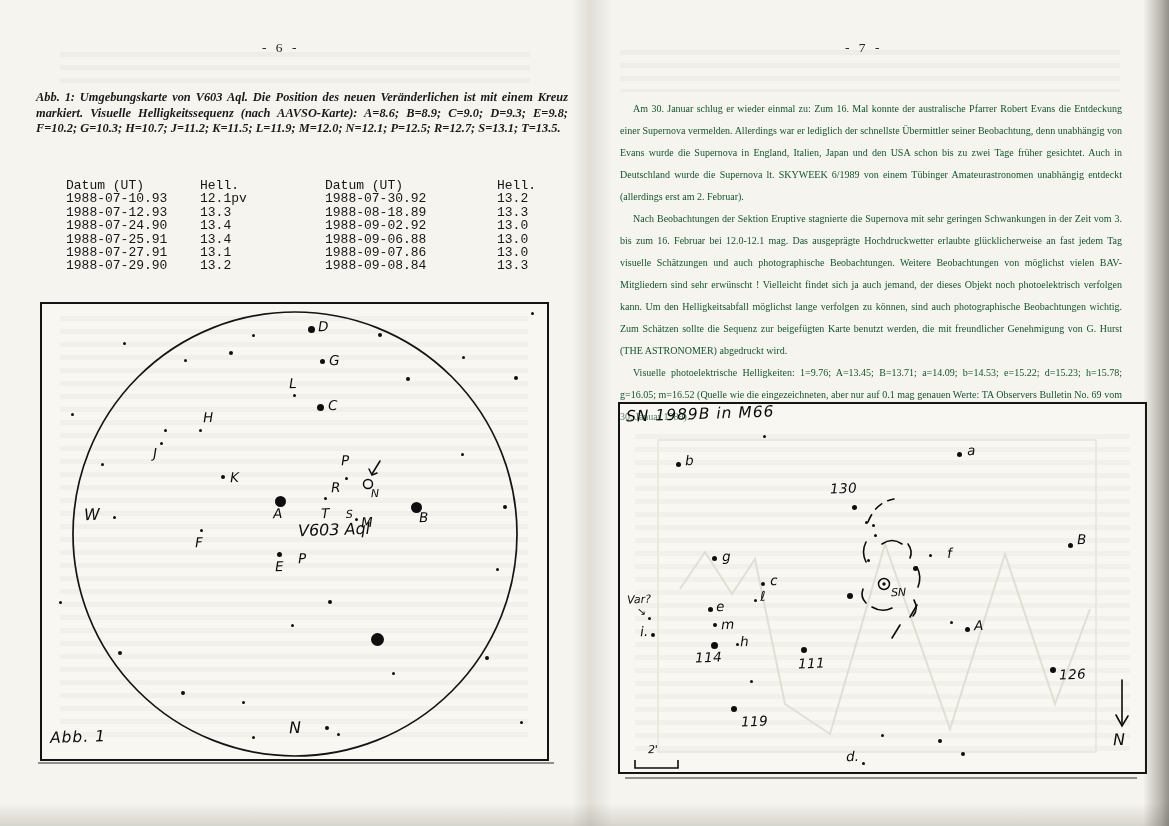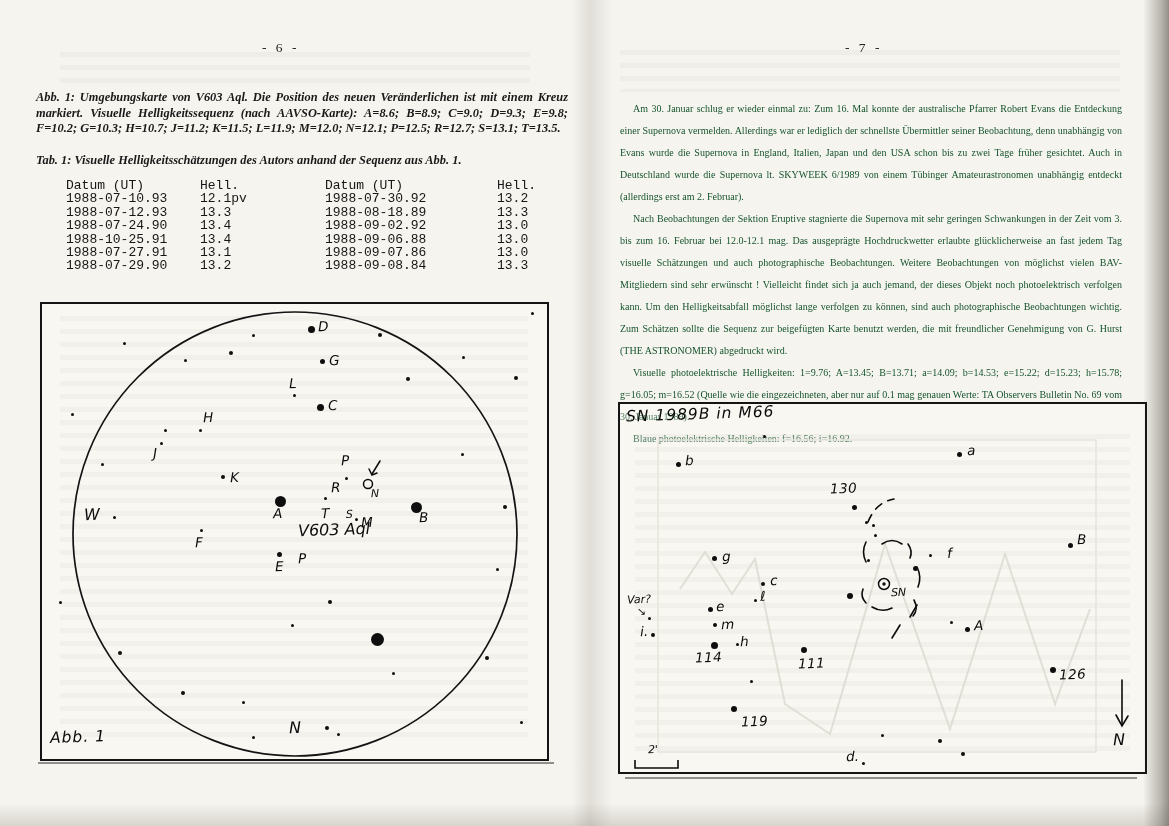--- a/index.html
+++ b/index.html
@@ -50,28 +50,27 @@
 <body>
 
 <div class="canvas">
 
   <div class="page" id="page-left">
     <div class="ghost" style="left:60px;top:52px;width:470px;height:36px;"></div>
     <div class="pagenum" style="left:262px;top:40px;">-  6  -</div>
 
     <div class="caption" style="left:36px;top:90px;width:532px;">Abb. 1: Umgebungskarte von V603 Aql. Die Position des neuen Veränderlichen ist mit einem Kreuz markiert. Visuelle Helligkeitssequenz (nach AAVSO-Karte): A=8.6; B=8.9; C=9.0; D=9.3; E=9.8; F=10.2; G=10.3; H=10.7; J=11.2; K=11.5; L=11.9; M=12.0; N=12.1; P=12.5; R=12.7; S=13.1; T=13.5.</div>
 
-    <div class="caption" style="left:36px;top:153px;width:532px;">Tab. 1: Visuelle Helligkeitsschätzungen des Autors anhand der Sequenz aus Abb. 1.</div>
 
     <div class="mono abs" id="table-block-a" style="left:66px;top:179px;">
         <div class="trow"><span class="c1">Datum (UT)</span><span>Hell.</span></div>
         <div class="trow"><span class="c1">1988-07-10.93</span><span>12.1pv</span></div>
         <div class="trow"><span class="c1">1988-07-12.93</span><span>13.3</span></div>
         <div class="trow"><span class="c1">1988-07-24.90</span><span>13.4</span></div>
-        <div class="trow"><span class="c1">1988-10-25.91</span><span>13.4</span></div>
+        <div class="trow"><span class="c1">1988-07-25.91</span><span>13.4</span></div>
         <div class="trow"><span class="c1">1988-07-27.91</span><span>13.1</span></div>
         <div class="trow"><span class="c1">1988-07-29.90</span><span>13.2</span></div>
       </div>
     <div class="mono abs" id="table-block-b" style="left:325px;top:179px;">
         <div class="trow"><span class="c1">Datum (UT)</span><span>Hell.</span></div>
         <div class="trow"><span class="c1">1988-07-30.92</span><span>13.2</span></div>
         <div class="trow"><span class="c1">1988-08-18.89</span><span>13.3</span></div>
         <div class="trow"><span class="c1">1988-09-02.92</span><span>13.0</span></div>
         <div class="trow"><span class="c1">1988-09-06.88</span><span>13.0</span></div>
         <div class="trow"><span class="c1">1988-09-07.86</span><span>13.0</span></div>
@@ -160,21 +159,20 @@
 
   <div class="page" id="page-right">
     <div class="ghost" style="left:35px;top:50px;width:500px;height:42px;"></div>
     <div class="pagenum" style="left:260px;top:40px;">-  7  -</div>
 
 
     <div class="bodytext" style="left:35px;top:98px;width:502px;">
       <p>Am 30. Januar schlug er wieder einmal zu: Zum 16. Mal konnte der australische Pfarrer Robert Evans die Entdeckung einer Supernova vermelden. Allerdings war er lediglich der schnellste Übermittler seiner Beobachtung, denn unabhängig von Evans wurde die Supernova in England, Italien, Japan und den USA schon bis zu zwei Tage früher gesichtet. Auch in Deutschland wurde die Supernova lt. SKYWEEK 6/1989 von einem Tübinger Amateurastronomen unabhängig entdeckt (allerdings erst am 2. Februar).</p>
       <p>Nach Beobachtungen der Sektion Eruptive stagnierte die Supernova mit sehr geringen Schwankungen in der Zeit vom 3. bis zum 16. Februar bei 12.0-12.1 mag. Das ausgeprägte Hochdruckwetter erlaubte glücklicherweise an fast jedem Tag visuelle Schätzungen und auch photographische Beobachtungen. Weitere Beobachtungen von möglichst vielen BAV-Mitgliedern sind sehr erwünscht ! Vielleicht findet sich ja auch jemand, der dieses Objekt noch photoelektrisch verfolgen kann. Um den Helligkeitsabfall möglichst lange verfolgen zu können, sind auch photographische Beobachtungen wichtig. Zum Schätzen sollte die Sequenz zur beigefügten Karte benutzt werden, die mit freundlicher Genehmigung von G. Hurst (THE ASTRONOMER) abgedruckt wird.</p>
       <p>Visuelle photoelektrische Helligkeiten: 1=9.76; A=13.45; B=13.71; a=14.09; b=14.53; e=15.22; d=15.23; h=15.78; g=16.05; m=16.52 (Quelle wie die eingezeichneten, aber nur auf 0.1 mag genauen Werte: TA Observers Bulletin No. 69 vom 30. Januar 1989).</p>
-      <p>Blaue photoelektrische Helligkeiten: f=16.56; i=16.92.</p>
     </div>
 
     <div class="chartbox" id="right-chart" style="left:33px;top:402px;width:525px;height:368px;border-width:2px;">
       <div class="ghost" style="left:15px;top:30px;width:495px;height:325px;"></div>
       <svg width="525" height="368" viewBox="0 0 525 368" style="position:absolute;left:0;top:0;">
 
         <rect x="38" y="36" width="438" height="312" fill="none" stroke="#e6e3da" stroke-width="1.5"></rect>
         <polyline points="60,185 85,148 112,190 135,155 165,300 210,330 265,140 330,325 385,150 435,300 470,205" fill="none" stroke="#dcd8ce" stroke-width="2" opacity=".8"></polyline>
 
         <g stroke="#0c0c0c" stroke-width="1.6" fill="none" stroke-linecap="round">

